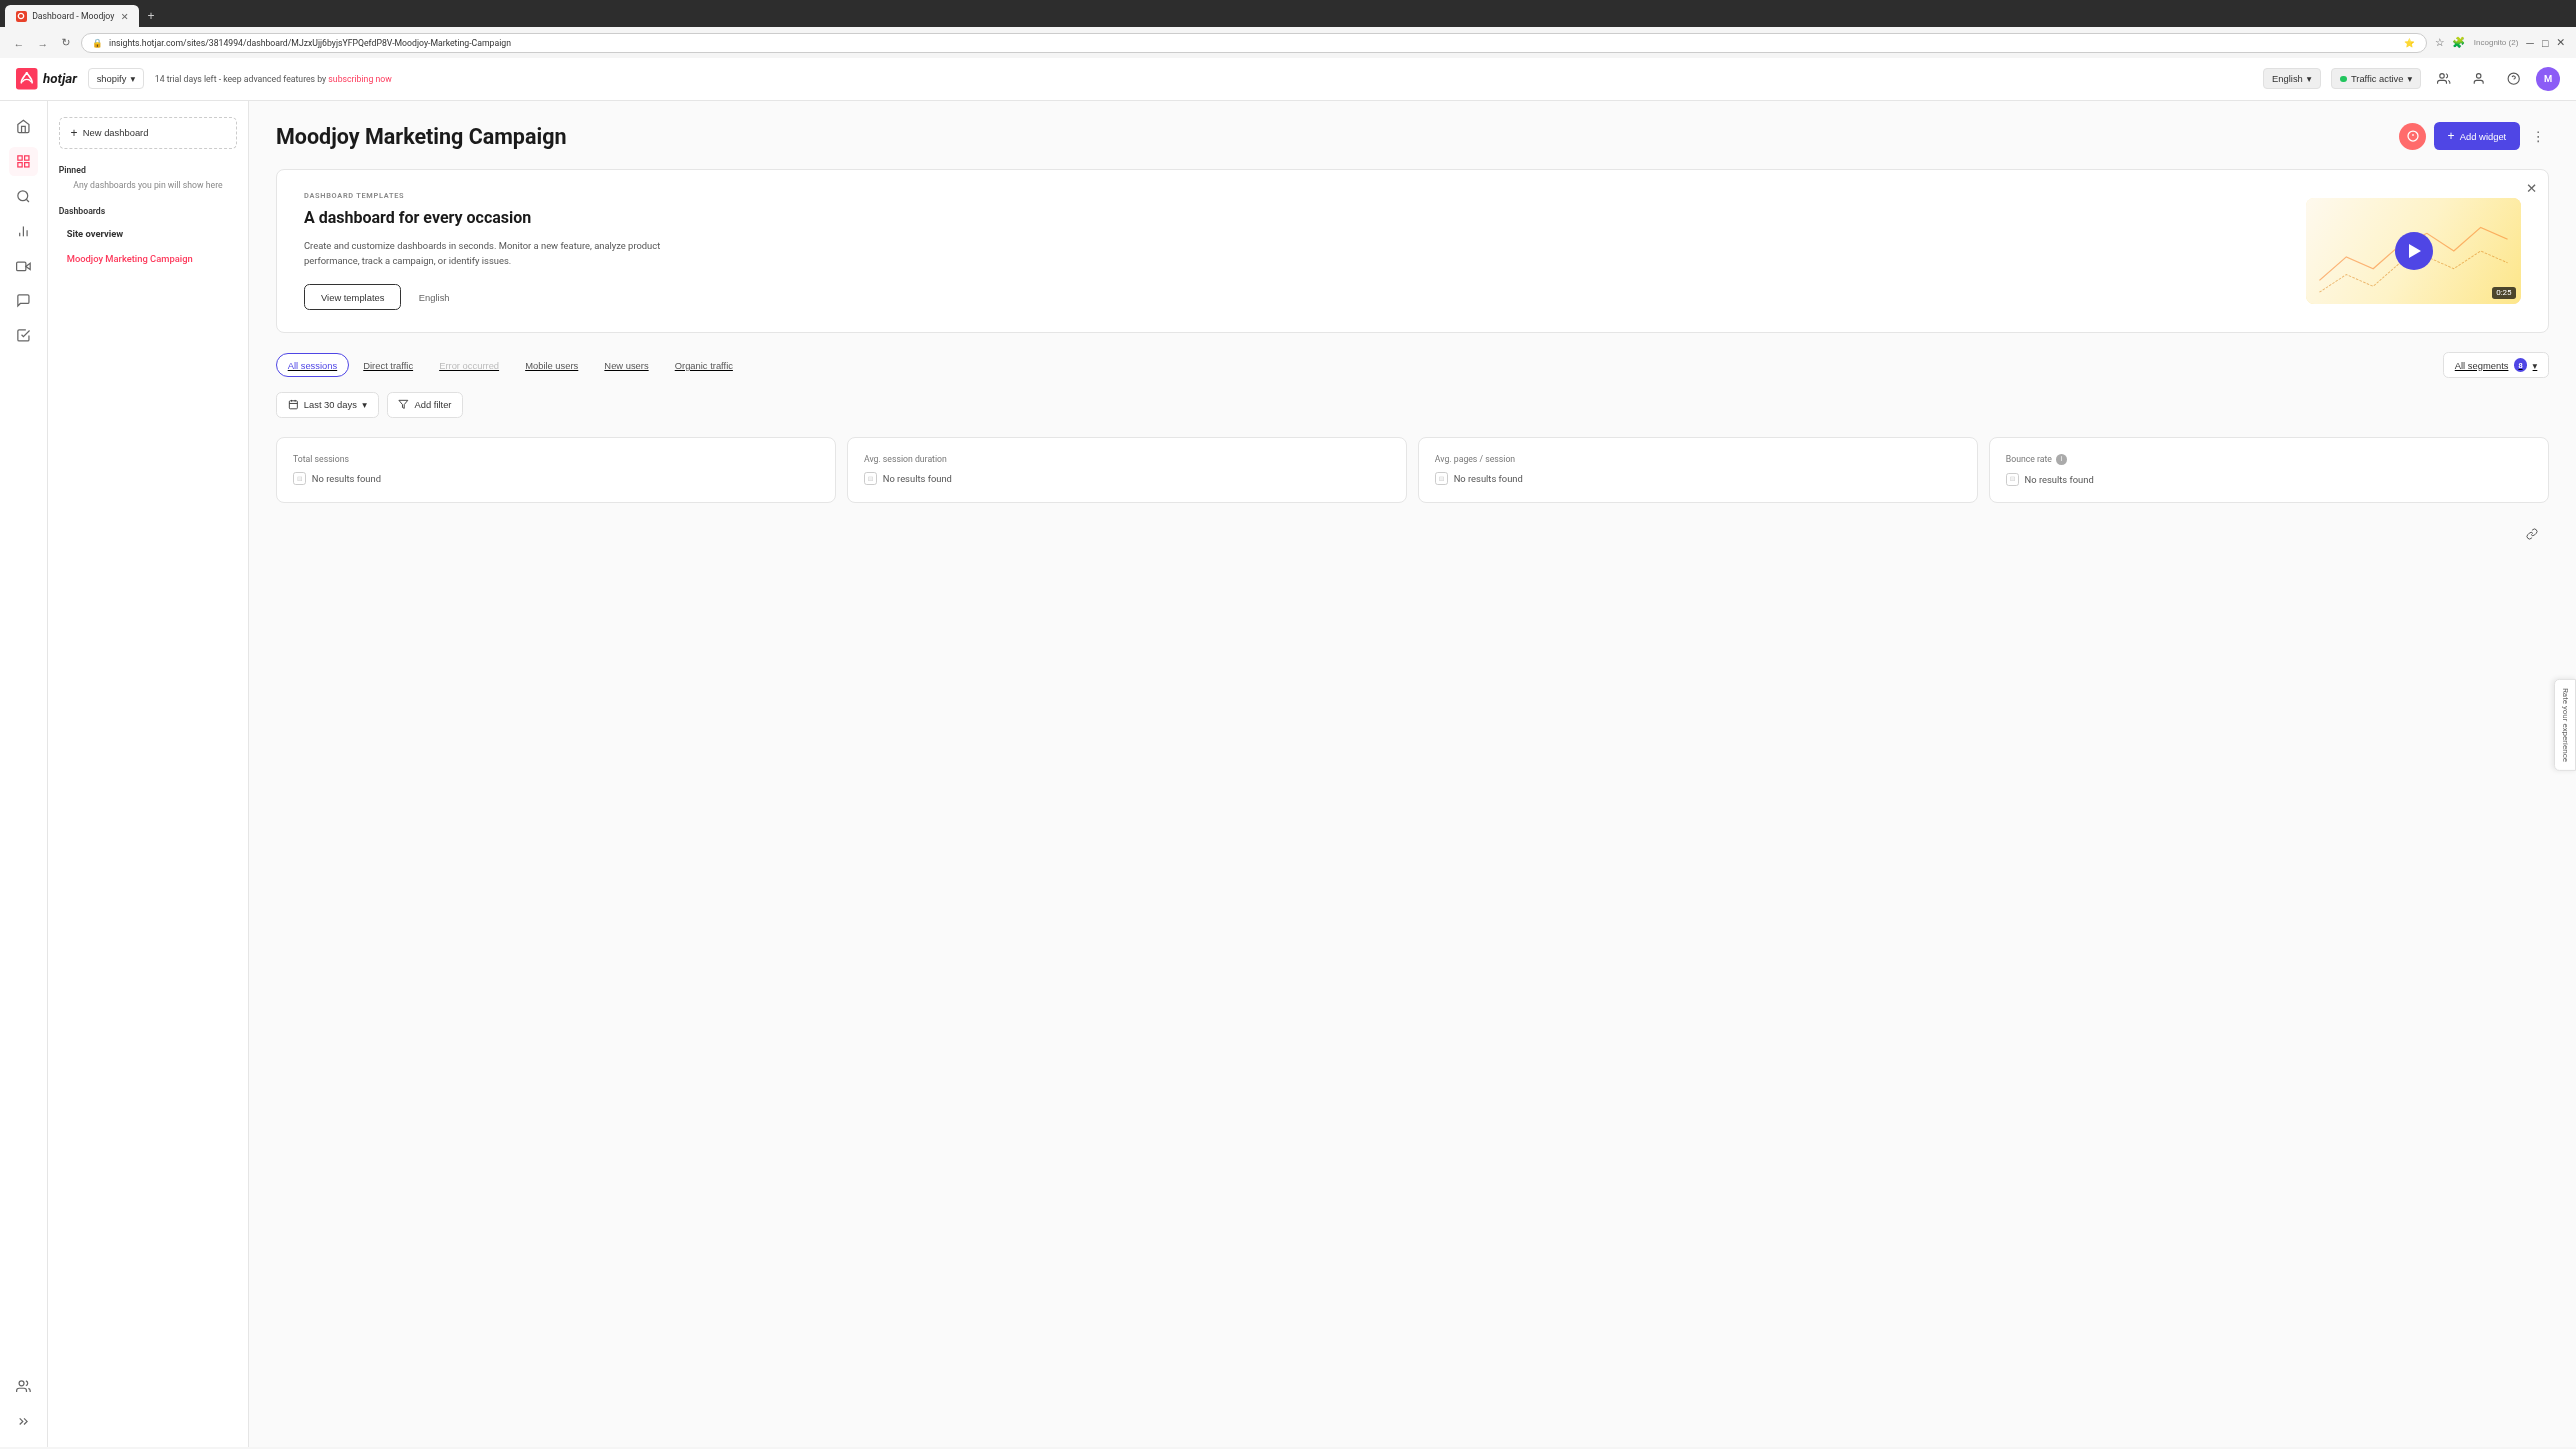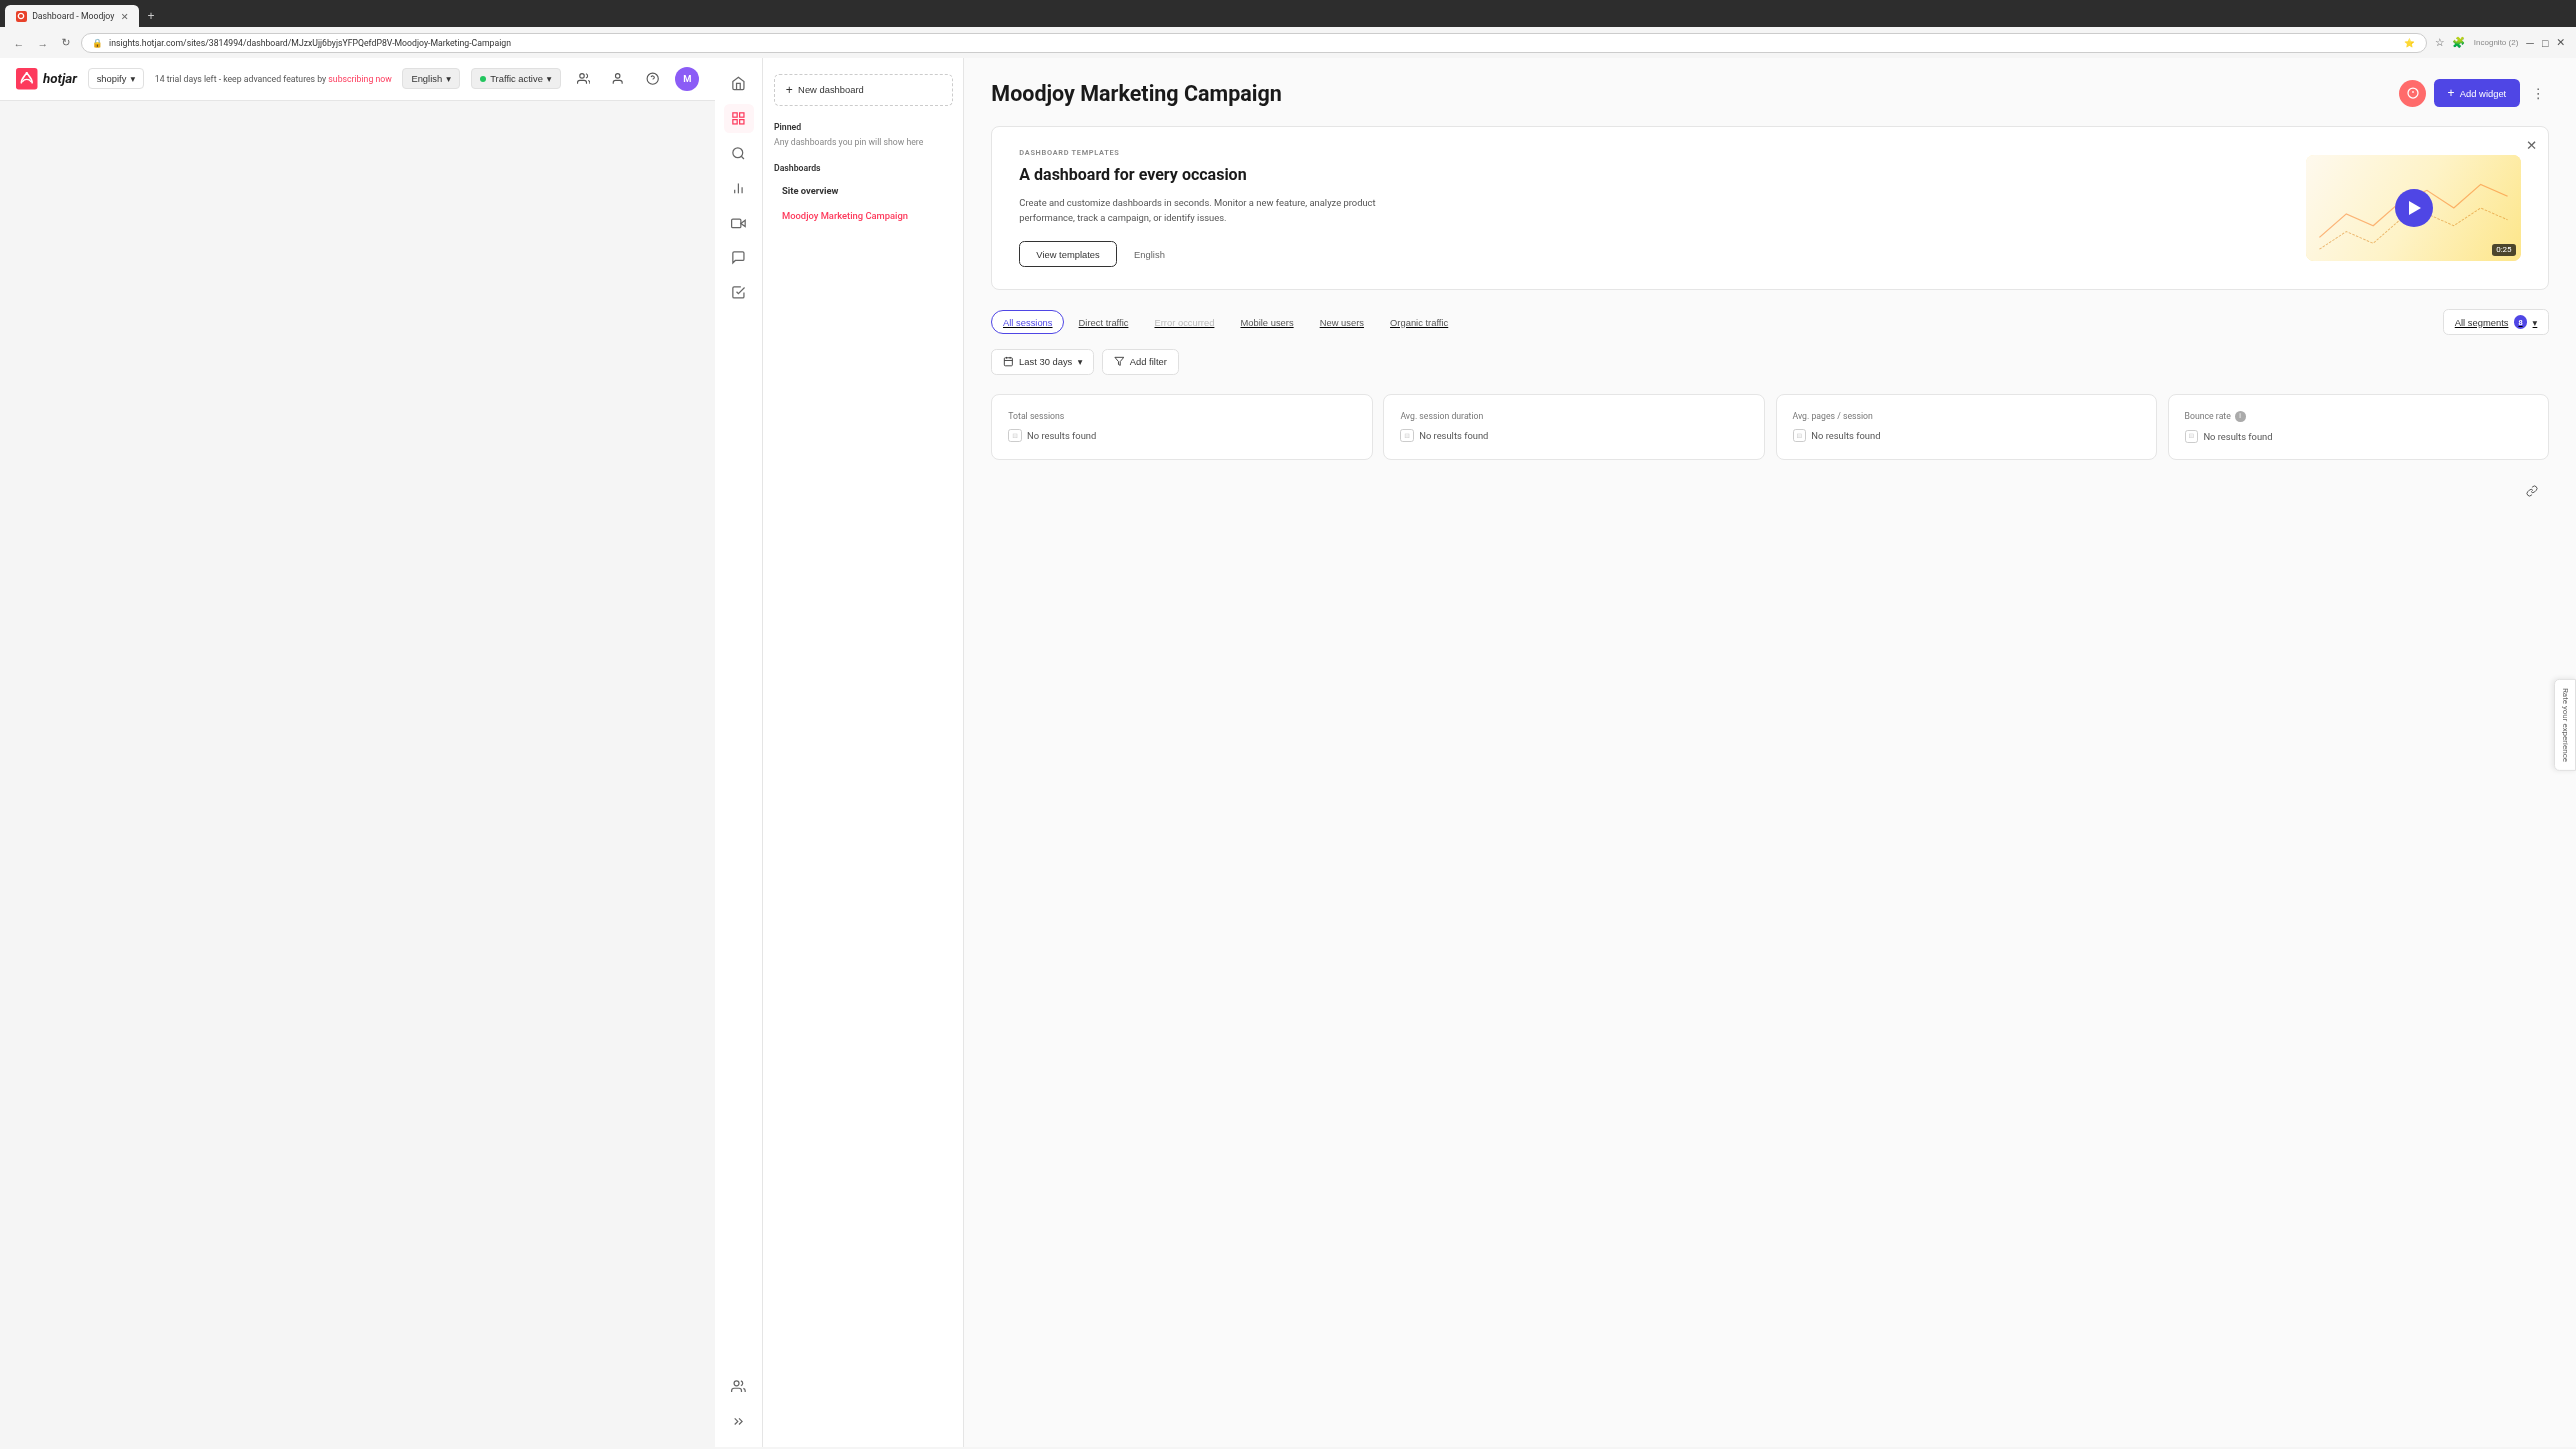--- a/index.html
+++ b/index.html
@@ -17,21 +17,21 @@
     .tab-close { color: #666; cursor: pointer; font-size: 9.4px; }
     .tab-new { background: none; border: none; color: #ccc; font-size: 12px; cursor: pointer; padding: 2.7px 5.4px; }
     .browser-controls { display: flex; align-items: center; background: #f5f5f5; padding: 5.4px 10.7px; gap: 8px; }
     .nav-btn { background: none; border: none; cursor: pointer; color: #666; font-size: 10.7px; padding: 2.7px; border-radius: 2.7px; }
     .address-bar { flex: 1; display: flex; align-items: center; background: white; border: 0.7px solid #ccc; border-radius: 13.4px; padding: 4px 10.7px; gap: 5.4px; }
     .address-text { font-size: 8.7px; color: #333; flex: 1; }
     .browser-actions { display: flex; align-items: center; gap: 8px; }
     .browser-action-btn { background: none; border: none; cursor: pointer; color: #555; font-size: 10.7px; }
 
     
-    .app { display: flex; flex-direction: row; height: calc(100vh - 60px); }
+    .app { display: flex; flex-direction: column; height: calc(100vh - 60px); }
     .top-bar { background: white; border-bottom: 0.7px solid #e5e5e5; display: flex; align-items: center; padding: 0 16px; height: 43px; gap: 10.7px; }
     .hotjar-logo { display: flex; align-items: center; gap: 5.4px; font-size: 14.8px; font-weight: 700; color: #fd3a5c; }
     .logo-icon { width: 21.5px; height: 21.5px; }
     .site-selector { display: flex; align-items: center; gap: 4px; background: none; border: 0.7px solid #e0e0e0; border-radius: 4px; padding: 4px 8px; cursor: pointer; font-size: 9.4px; color: #333; }
     .trial-notice { flex: 1; font-size: 8.7px; color: #555; }
     .trial-notice a { color: #fd3a5c; text-decoration: none; }
     .top-actions { display: flex; align-items: center; gap: 10.7px; }
     .lang-selector { display: flex; align-items: center; gap: 4px; cursor: pointer; font-size: 9.4px; color: #333; border: 0.7px solid #e0e0e0; border-radius: 4px; padding: 4px 8px; }
     .traffic-badge { display: flex; align-items: center; gap: 4px; cursor: pointer; font-size: 9.4px; color: #333; border: 0.7px solid #e0e0e0; border-radius: 4px; padding: 4px 8px; }
     .traffic-dot { width: 6.7px; height: 6.7px; background: #22c55e; border-radius: 50%; }
@@ -44,21 +44,21 @@
     
     .sidebar { width: 48px; background: white; border-right: 0.7px solid #e5e5e5; display: flex; flex-direction: column; align-items: center; padding: 10.7px 0; gap: 5.4px; }
     .sidebar-icon { width: 29.5px; height: 29.5px; display: flex; align-items: center; justify-content: center; border-radius: 5.4px; cursor: pointer; color: #666; font-size: 13.4px; }
     .sidebar-icon.active { background: #fff5f7; color: #fd3a5c; }
     .sidebar-spacer { flex: 1; }
 
     
     .left-panel { width: 201px; background: white; border-right: 0.7px solid #e5e5e5; padding: 16px 10.7px; display: flex; flex-direction: column; gap: 16px; overflow-y: auto; }
     .new-dashboard-btn { display: flex; align-items: center; gap: 5.4px; background: none; border: 0.7px dashed #ccc; border-radius: 5.4px; padding: 8px 10.7px; cursor: pointer; font-size: 9.4px; font-weight: 500; color: #333; width: 100%; }
     .section-title { font-size: 8.7px; font-weight: 600; color: #333; margin-bottom: 5.4px; }
-    .section-subtitle { font-size: 8.7px; color: #888; }
+    .section-subtitle { font-size: 8.7px; color: #888; text-align: center; }
     .nav-item { padding: 6.7px 8px; border-radius: 5.4px; cursor: pointer; font-size: 9.4px; color: #333; font-weight: bold; }
     .nav-item.active { color: #fd3a5c; font-weight: 500; }
 
     
     .dashboard-content { flex: 1; padding: 21.5px 27px; overflow-y: auto; background: #fafafa; }
     .dashboard-header { display: flex; align-items: center; margin-bottom: 19px; }
     .dashboard-title { font-size: 21.5px; font-weight: 700; color: #1a1a1a; flex: 1; }
     .header-actions { display: flex; align-items: center; gap: 8px; }
     .alert-btn { width: 27px; height: 27px; background: #ff6b6b; border-radius: 50%; border: none; cursor: pointer; color: white; font-size: 10.7px; display: flex; align-items: center; justify-content: center; }
     .add-widget-btn { display: flex; align-items: center; gap: 5.4px; background: #4f46e5; color: white; border: none; border-radius: 5.4px; padding: 6.7px 13.4px; font-size: 9.4px; font-weight: 500; cursor: pointer; }

